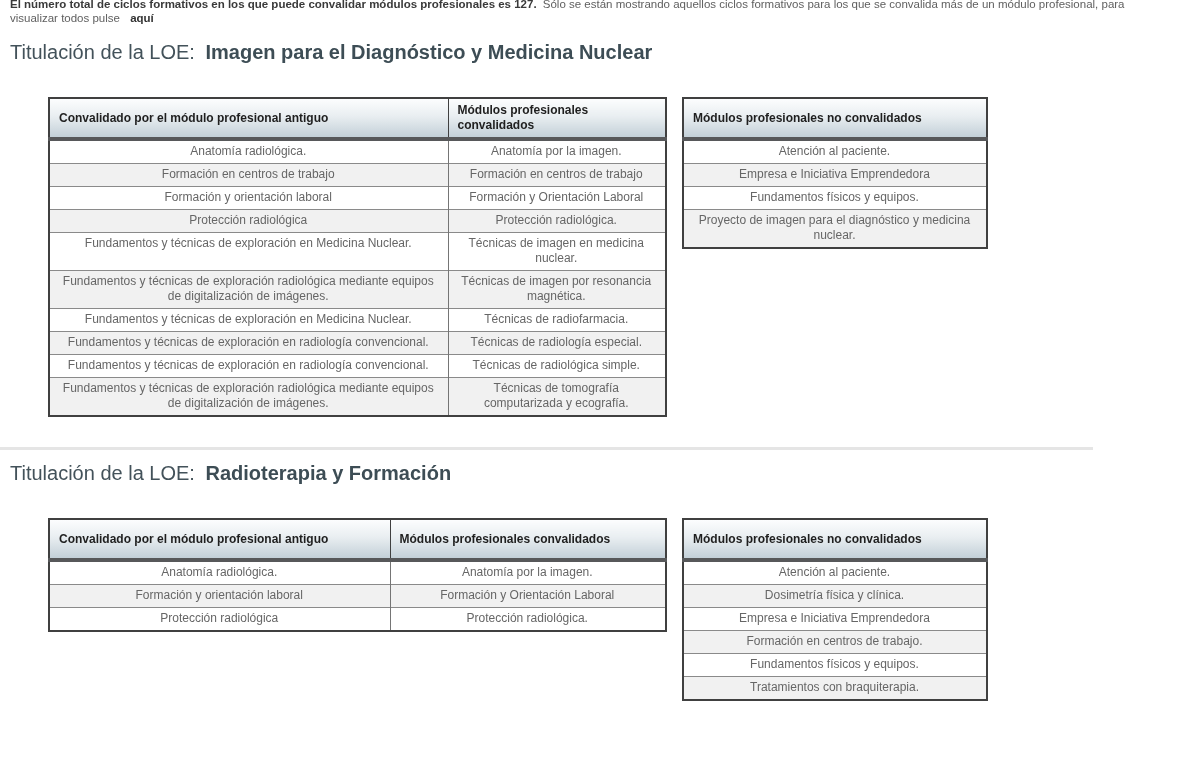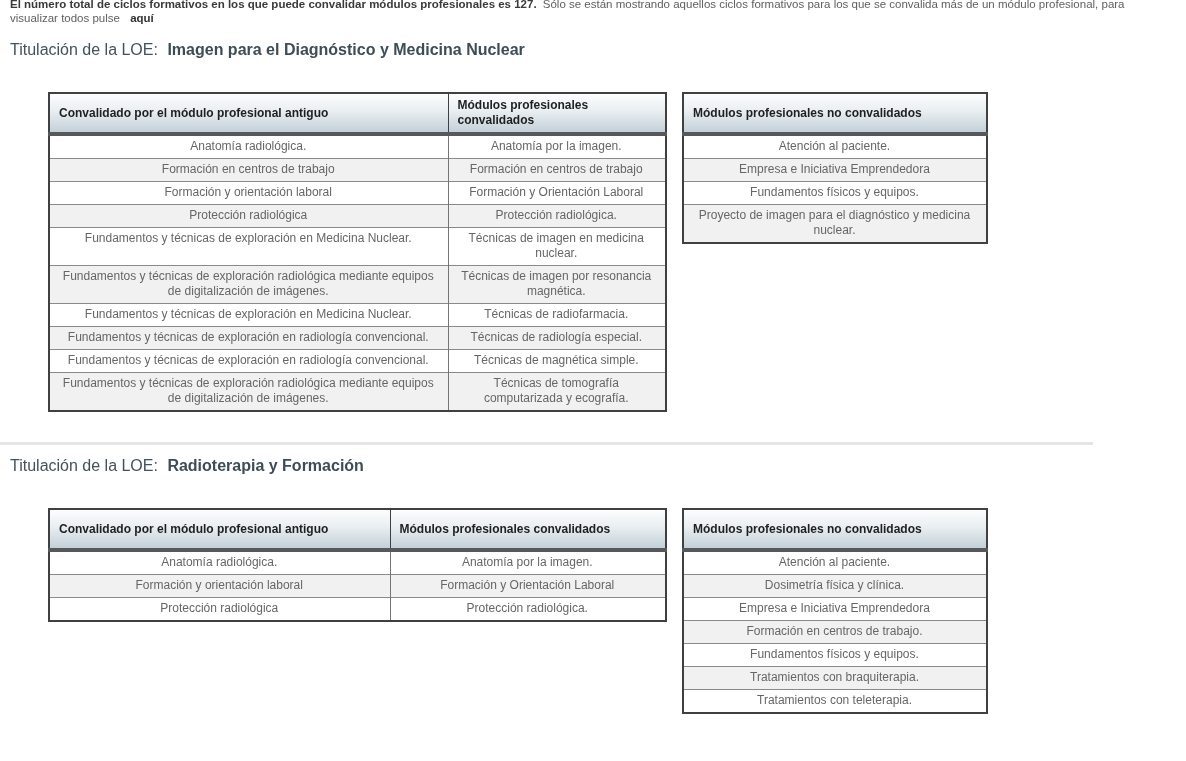--- a/index.html
+++ b/index.html
@@ -18,21 +18,21 @@
     font-size: 11.5px;
     line-height: 14px;
     color: #606060;
   }
   .intro .lead { font-weight: bold; color: #3a3a3a; }
   .intro .rest { margin-left: 3px; }
   .intro .link { font-weight: bold; color: #333333; margin-left: 7px; text-decoration: none; cursor: pointer; }
   
   .sec-title {
     margin: 0 0 0 10px;
-    font-size: 16px;
+    font-size: 20px;
     font-weight: normal;
     color: #43525a;
   }
   .sec-title .t-bold { font-weight: bold; margin-left: 5px; color: #3d4d55; }
   .sec-title-1 { margin-top: 16px; }
   .sec-title-2 { margin-top: 12px; }
   
   .tables-row {
     display: flex;
     align-items: flex-start;
@@ -135,21 +135,21 @@
         <tr class="even">
           <td>Fundamentos y técnicas de exploración en Medicina Nuclear.</td>
           <td>Técnicas de radiofarmacia.</td>
         </tr>
         <tr class="odd">
           <td>Fundamentos y técnicas de exploración en radiología convencional.</td>
           <td>Técnicas de radiología especial.</td>
         </tr>
         <tr class="even">
           <td>Fundamentos y técnicas de exploración en radiología convencional.</td>
-          <td>Técnicas de magnética simple.</td>
+          <td>Técnicas de radiológica simple.</td>
         </tr>
         <tr class="odd">
           <td>Fundamentos y técnicas de exploración radiológica mediante equipos de digitalización de imágenes.</td>
           <td>Técnicas de tomografía computarizada y ecografía.</td>
         </tr>
       </tbody>
   </table>
 
   <table class="tbl tbl-right">
     <thead>
@@ -227,18 +227,15 @@
         </tr>
         <tr class="odd">
           <td>Formación en centros de trabajo.</td>
         </tr>
         <tr class="even">
           <td>Fundamentos físicos y equipos.</td>
         </tr>
         <tr class="odd">
           <td>Tratamientos con braquiterapia.</td>
         </tr>
-        <tr class="even">
-          <td>Tratamientos con teleterapia.</td>
-        </tr>
       </tbody>
   </table>
 </div>
 
 </body></html>

